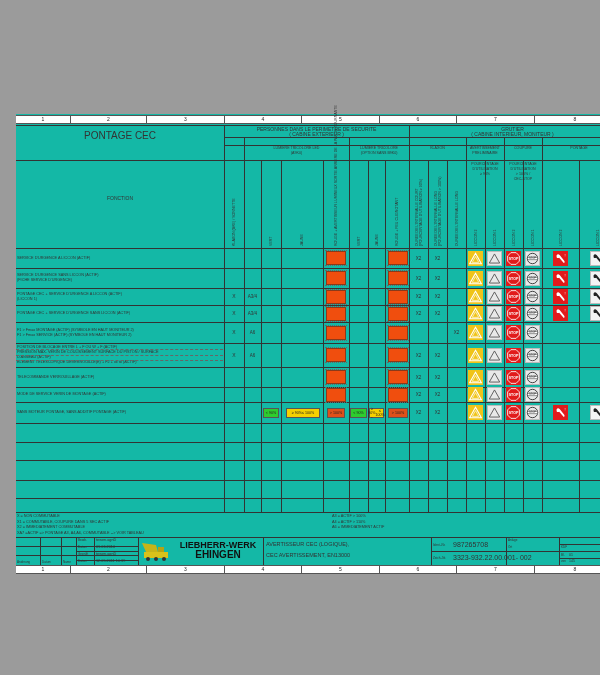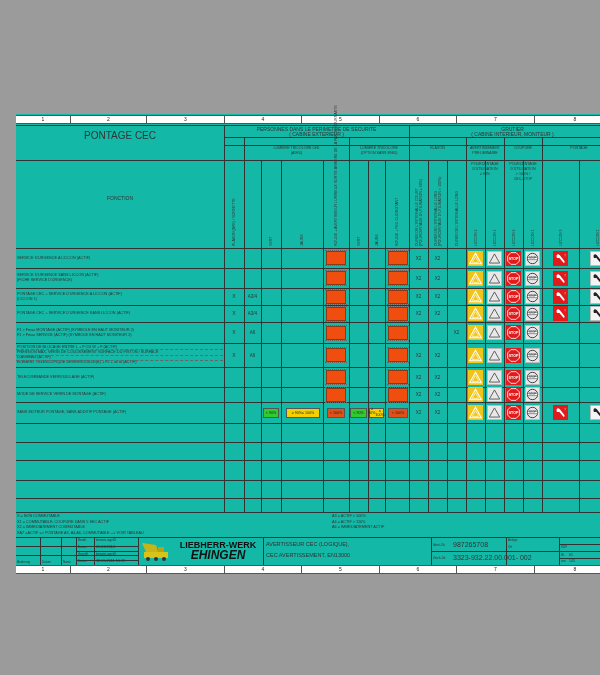--- a/index.html
+++ b/index.html
@@ -513,21 +513,21 @@
     <div class="txt " style="left: 80px; top: 445px; width: auto; font-size: 3.8px;">12.05.2011  10:39</div>
     <div style="position: absolute; left: 124px; top: 426px; width: 32px; height: 22px;"><svg viewBox="0 0 32 22" width="32" height="22">
         <rect x="4" y="12" width="24" height="6" fill="#d9c21a"></rect>
         <circle cx="8" cy="19" r="2" fill="#333"></circle>
         <circle cx="16" cy="19" r="2" fill="#333"></circle>
         <circle cx="24" cy="19" r="2" fill="#333"></circle>
         <polygon points="6,12 2,3 16,5 18,12" fill="#c7b418"></polygon>
         <rect x="18" y="7" width="6" height="5" fill="#b5a312"></rect>
       </svg></div>
     <div class="txt ctr" style="left: 158px; top: 426px; width: 88px; font-size: 9px; font-weight: bold; color: rgb(17, 17, 17); line-height: 10px;">LIEBHERR-WERK</div>
-    <div class="txt ctr" style="left: 158px; top: 436px; width: 88px; font-size: 12px; font-weight: bold; color: rgb(17, 17, 17); line-height: 10px; font-style: italic;">EHINGEN</div>
+    <div class="txt ctr" style="left: 158px; top: 436px; width: 88px; font-size: 10px; font-weight: bold; color: rgb(17, 17, 17); line-height: 10px;">EHINGEN</div>
     <div class="txt " style="left: 250px; top: 427px; width: auto; font-size: 5.5px; line-height: 7px;">AVERTISSEUR CEC (LOGIQUE),</div>
     <div class="txt " style="left: 250px; top: 438px; width: auto; font-size: 5.5px; line-height: 7px;">CEC AVERTISSEMENT, EN13000</div>
     <div class="txt " style="left: 417px; top: 429px; width: auto; font-size: 3px;">Ident.-Nr.</div>
     <div class="txt " style="left: 437px; top: 426px; width: auto; font-size: 7px; line-height: 9px;">987265708</div>
     <div class="txt " style="left: 417px; top: 442px; width: auto; font-size: 3px;">Zeich.-Nr.</div>
     <div class="txt " style="left: 437px; top: 439px; width: auto; font-size: 7px; line-height: 9px;">3323-932.22.00.001-  002</div>
     <div class="txt " style="left: 492px; top: 424px; width: auto; font-size: 3px;">Anlage</div>
     <div class="txt " style="left: 492px; top: 431px; width: auto; font-size: 3px;">Ort</div>
     <div class="txt " style="left: 545px; top: 431px; width: auto; font-size: 3px;">KDF</div>
     <div class="txt " style="left: 545px; top: 439px; width: auto; font-size: 3px;">Bl.</div>

